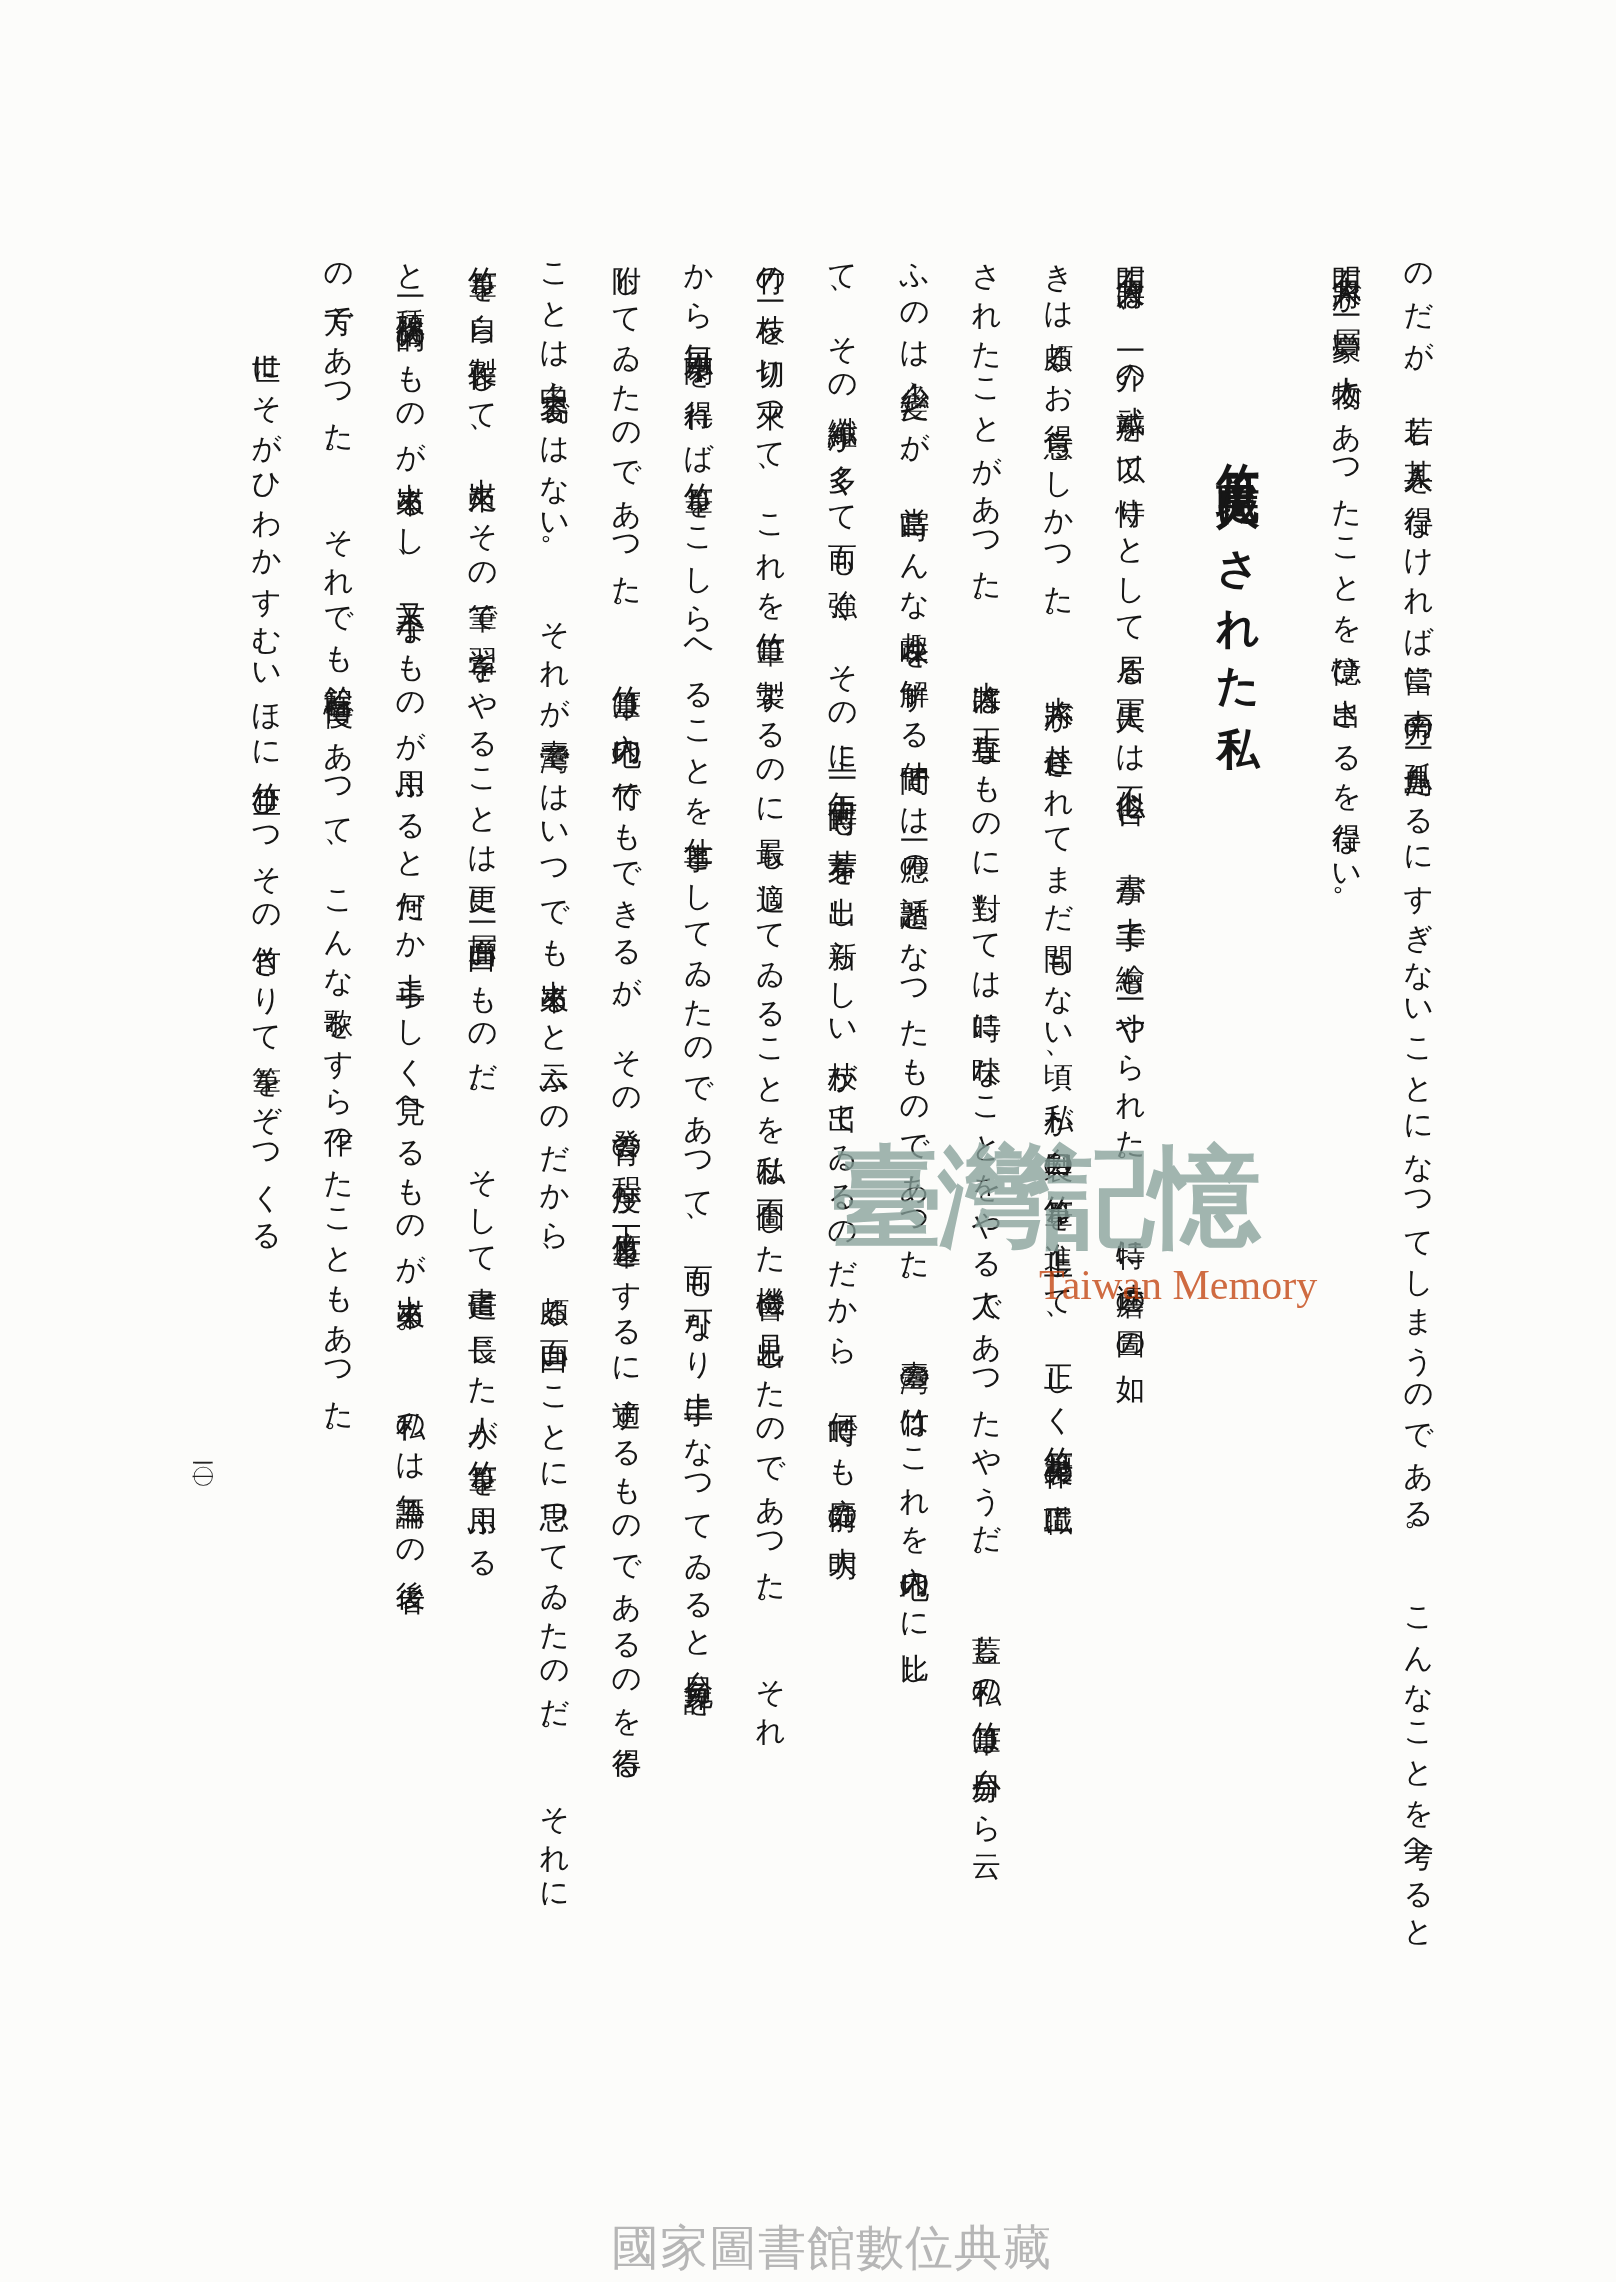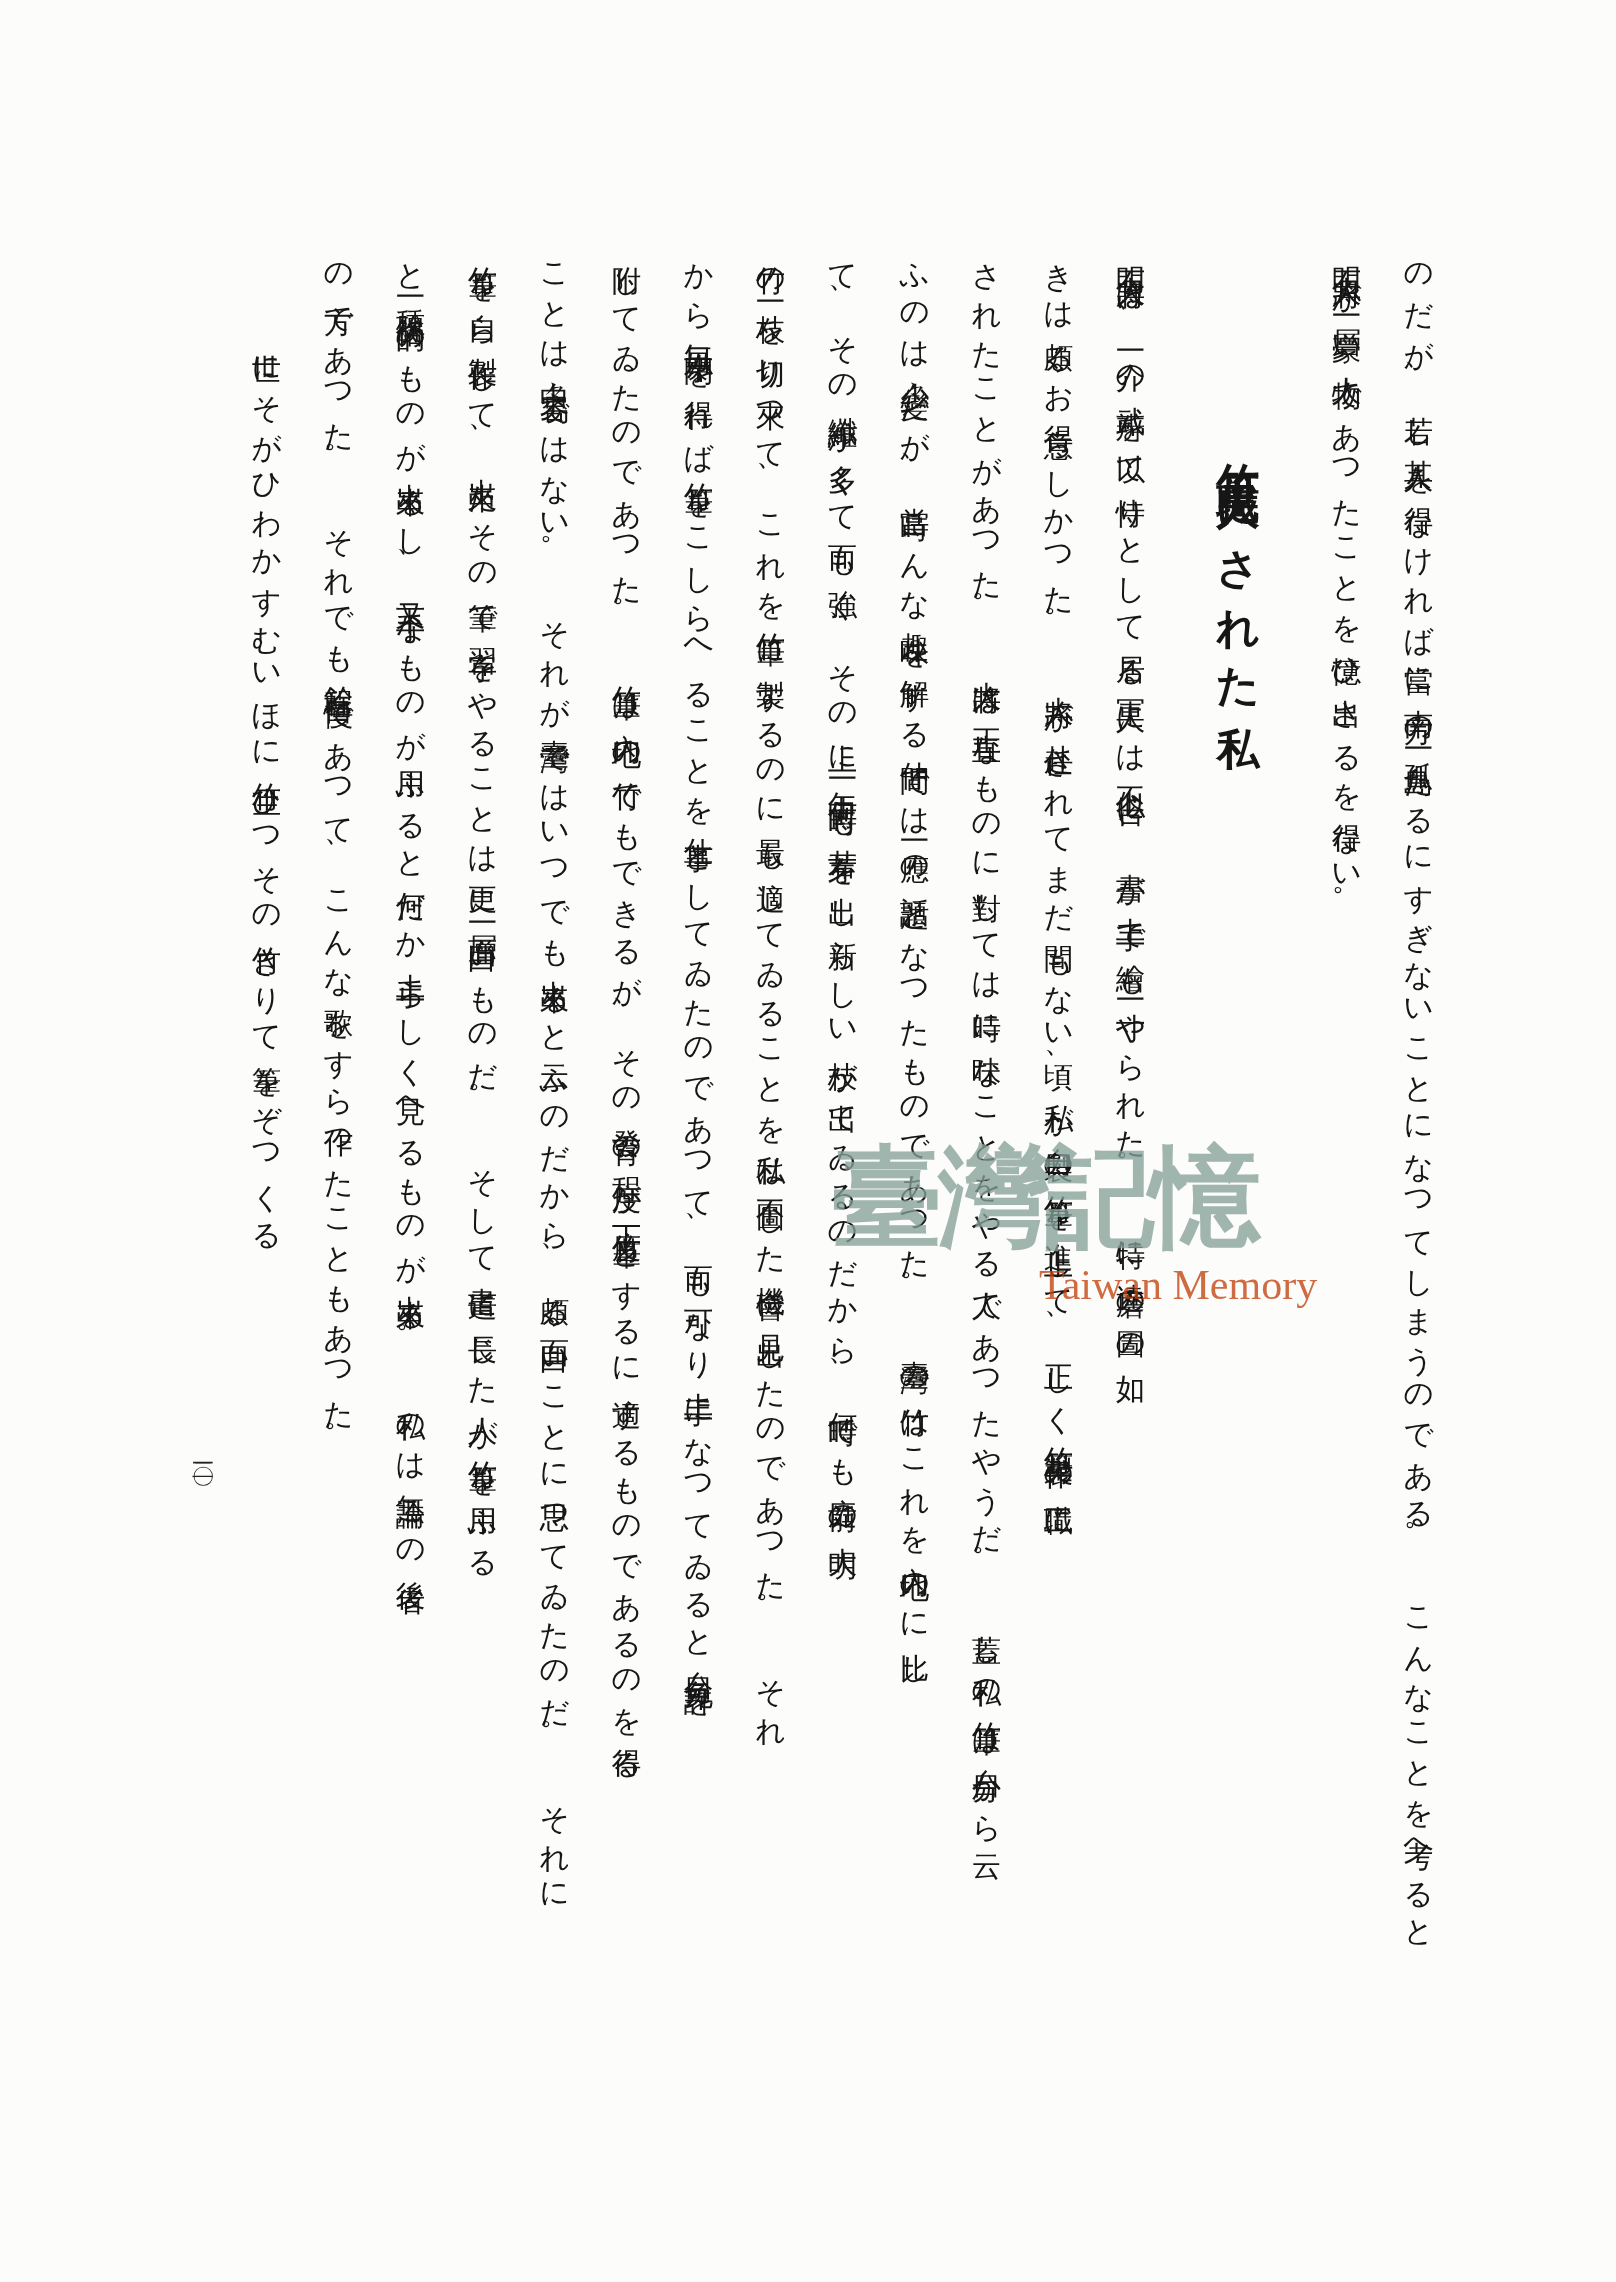--- a/index.html
+++ b/index.html
@@ -111,15 +111,16 @@
     <p class="poem">世にそがひわかすむいほに竹生ひつその竹きりて筆をぞつくる</p>
   </div>
 
   <div class="page-number">二〇一</div>
 
   <div class="watermark">
     <div class="watermark-kanji">臺灣記憶</div>
     <div class="watermark-latin">Taiwan Memory</div>
   </div>
 
+  <div class="footer-caption">國家圖書館數位典藏</div>
 
 </div>
 
 
 </body></html>

